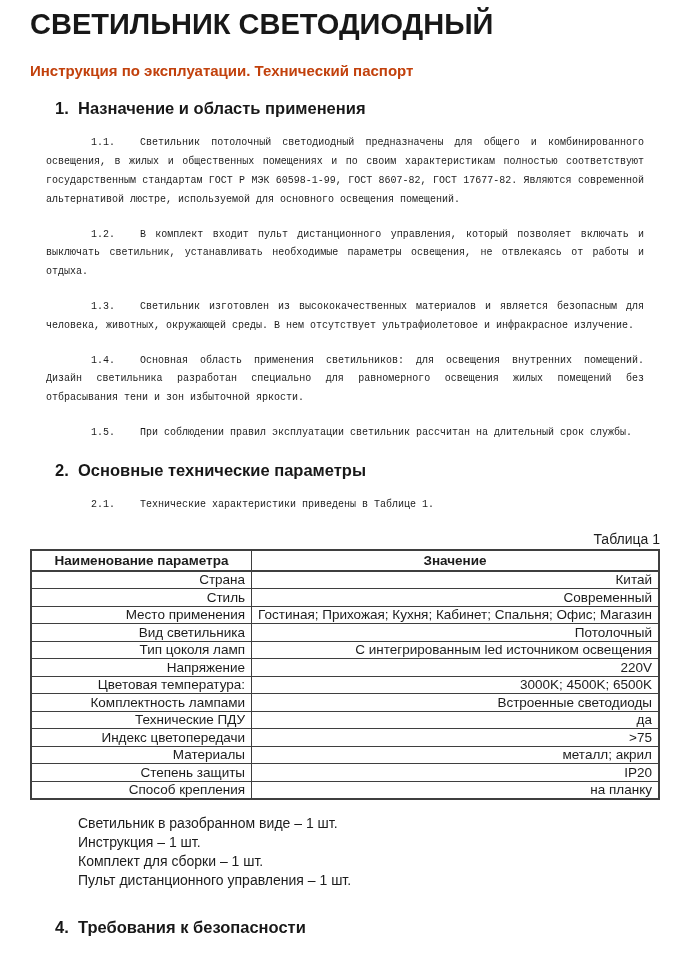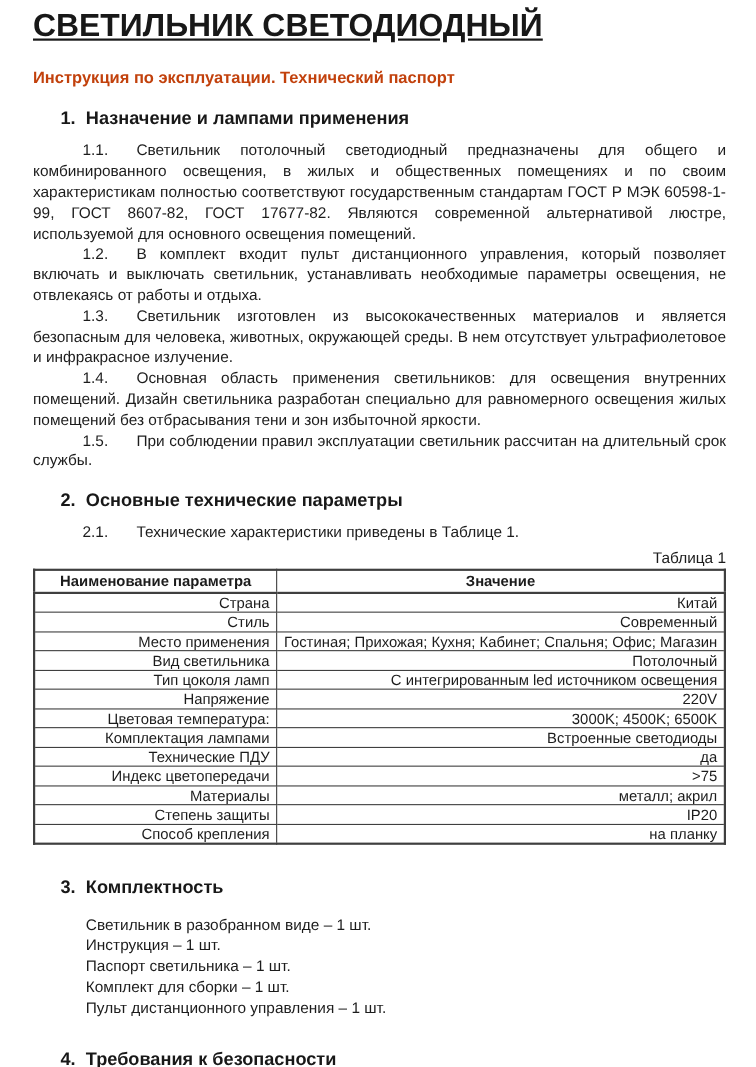--- a/index.html
+++ b/index.html
@@ -18,21 +18,20 @@
     font-family: "Liberation Sans", "DejaVu Sans", sans-serif;
     overflow: hidden;
   }
   .doc-title {
     margin: 0;
     font-size: 29px;
     font-weight: bold;
     letter-spacing: 0px;
     line-height: 1.15;
     color: #181818;
-    text-decoration: underline;
   }
   .doc-subtitle {
     margin: 21px 0 0 0;
     font-size: 15px;
     font-weight: bold;
     color: #c2410c;
   }
   .sec-heading {
     margin: 20px 0 0 0;
     padding-left: 25px;
@@ -41,25 +40,26 @@
     color: #181818;
   }
   .sec-heading .hnum {
     display: inline-block;
     width: 23px;
   }
   .paras {
     margin-top: 9px;
   }
   p.para {
-    margin: 0;
-    font-size: 14px;
+    margin: 16px;
+    font-size: 10px;
     line-height: 18.8px;
     text-align: justify;
     text-indent: 45px;
+    font-family: Liberation Mono, monospace;
   }
   p.para .pnum {
     display: inline-block;
     width: 49px;
     text-indent: 0;
   }
   .table-caption {
     margin-top: 6px;
     font-size: 14px;
     text-align: right;
@@ -100,21 +100,21 @@
 </head>
 <body>
 
 <div class="page">
 
   <h1 class="doc-title">СВЕТИЛЬНИК СВЕТОДИОДНЫЙ</h1>
 
   <div class="doc-subtitle">Инструкция по эксплуатации.  Технический паспорт</div>
 
   <div class="sec-heading">
-    <span class="hnum">1.</span><span>Назначение и лампами применения</span>
+    <span class="hnum">1.</span><span>Назначение и область применения</span>
   </div>
   <div class="paras">
     <p class="para"><span class="pnum">1.1.</span><span>Светильник потолочный светодиодный предназначены для общего и комбинированного освещения, в жилых и общественных помещениях и по своим характеристикам полностью соответствуют государственным стандартам ГОСТ Р МЭК 60598-1-99, ГОСТ 8607-82, ГОСТ 17677-82. Являются современной альтернативой люстре, используемой для основного освещения помещений.</span></p>
     <p class="para"><span class="pnum">1.2.</span><span>В комплект входит пульт дистанционного управления, который позволяет включать и выключать светильник, устанавливать необходимые параметры освещения, не отвлекаясь от работы и отдыха.</span></p>
     <p class="para"><span class="pnum">1.3.</span><span>Светильник изготовлен из высококачественных материалов и является безопасным для человека, животных, окружающей среды. В нем отсутствует ультрафиолетовое и инфракрасное излучение.</span></p>
     <p class="para"><span class="pnum">1.4.</span><span>Основная область применения светильников: для освещения внутренних помещений. Дизайн светильника разработан специально для равномерного освещения жилых помещений без отбрасывания тени и зон избыточной яркости.</span></p>
     <p class="para"><span class="pnum">1.5.</span><span>При соблюдении правил эксплуатации светильник рассчитан на длительный срок службы.</span></p>
   </div>
 
   <div class="sec-heading" style="margin-top:18px;">
@@ -156,21 +156,21 @@
         </tr>
       <tr>
           <td class="c1">Напряжение</td>
           <td>220V</td>
         </tr>
       <tr>
           <td class="c1">Цветовая температура:</td>
           <td>3000K; 4500K; 6500K</td>
         </tr>
       <tr>
-          <td class="c1">Комплектация лампами</td>
+          <td class="c1">Комплектность лампами</td>
           <td>Встроенные светодиоды</td>
         </tr>
       <tr>
           <td class="c1">Технические ПДУ</td>
           <td>да</td>
         </tr>
       <tr>
           <td class="c1">Индекс цветопередачи</td>
           <td>&gt;75</td>
         </tr>
@@ -182,27 +182,23 @@
           <td class="c1">Степень защиты</td>
           <td>IP20</td>
         </tr>
       <tr>
           <td class="c1">Способ крепления</td>
           <td>на планку</td>
         </tr>
     </tbody>
   </table>
 
-  <div class="sec-heading" style="margin-top:30px;">
-    <span class="hnum">3.</span><span>Комплектность</span>
-  </div>
   <div class="kit-list">
     <div class="kit-item">Светильник в разобранном виде – 1 шт.</div>
     <div class="kit-item">Инструкция – 1 шт.</div>
-    <div class="kit-item">Паспорт светильника – 1 шт.</div>
     <div class="kit-item">Комплект для сборки – 1 шт.</div>
     <div class="kit-item">Пульт дистанционного управления – 1 шт.</div>
   </div>
 
   <div class="sec-heading" style="margin-top:28px;">
     <span class="hnum">4.</span><span>Требования к безопасности</span>
   </div>
 
 </div>
 

